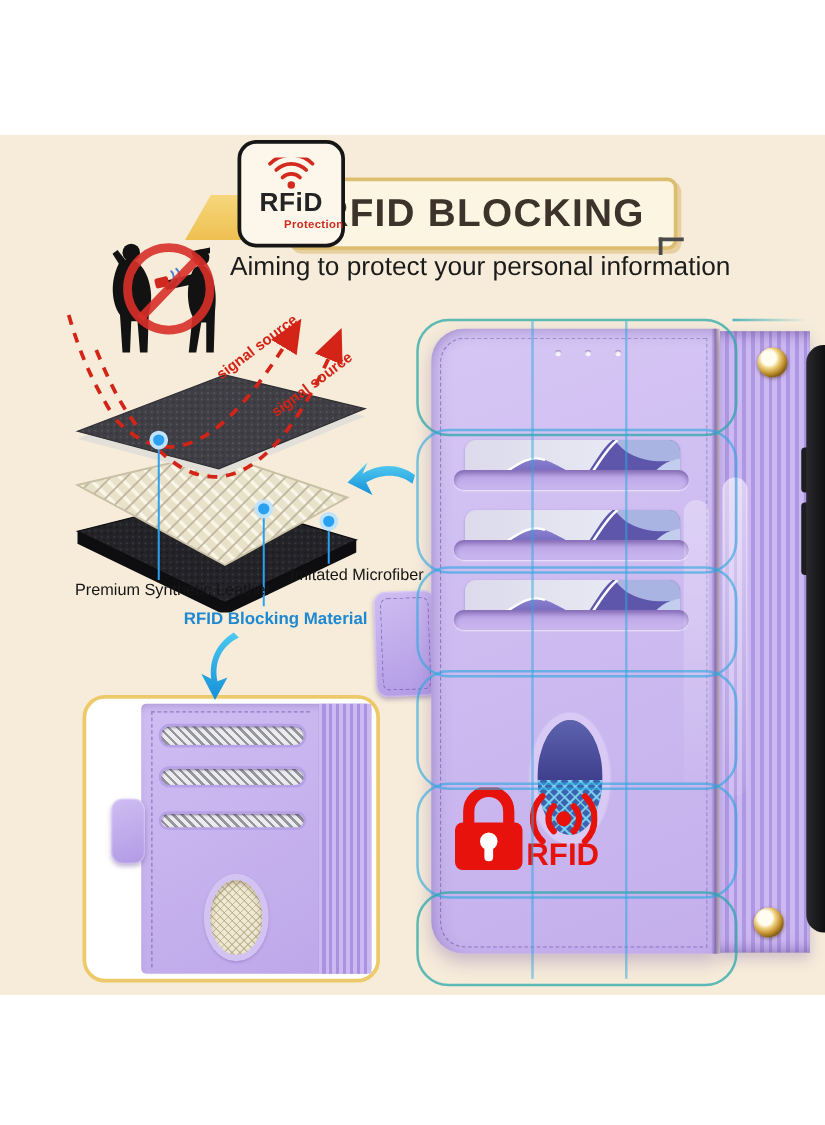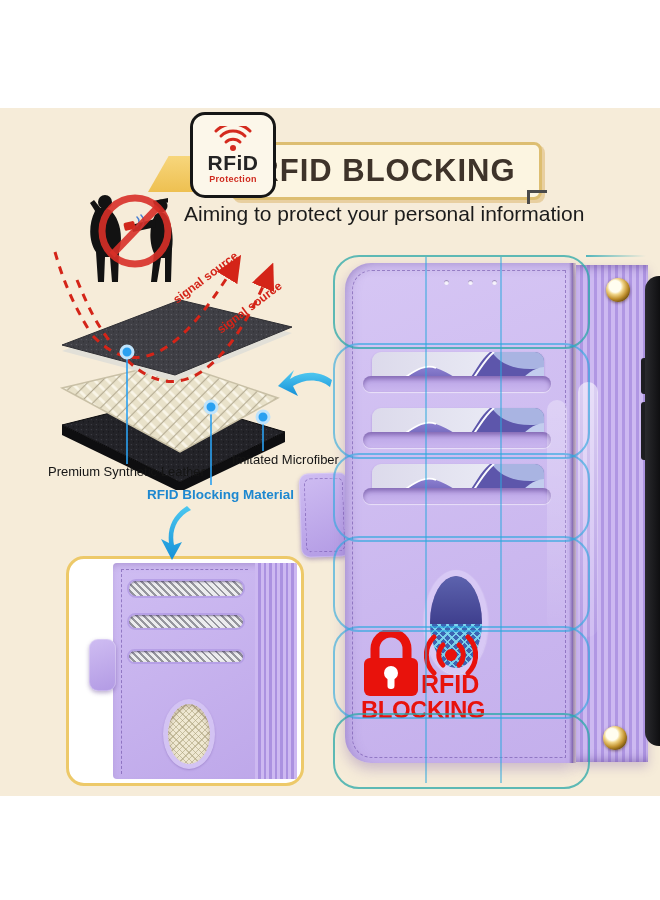--- a/index.html
+++ b/index.html
@@ -9,21 +9,21 @@
   .cream{background:#f6ecd9;}
   
   .banner{background:#fcf5e1;border:3px solid #ddbe71;border-radius:8px;
           box-shadow:3px 3px 0 rgba(214,174,90,.45);display:flex;align-items:center;justify-content:center;}
   .banner-title{font-size:31px;font-weight:800;letter-spacing:1px;color:#3e332a;}
   .gold-shape{background:linear-gradient(180deg,#f7d67c,#eec051);
               clip-path:polygon(24% 0,100% 0,100% 100%,0 100%);}
   .badge{background:#fcf7ea;border:3px solid #161616;border-radius:15px;
          display:flex;flex-direction:column;align-items:center;justify-content:center;gap:1px;}
   .badge-title{font-size:21px;font-weight:800;color:#242424;line-height:20px;letter-spacing:.5px;}
-  .badge-sub{font-size:9px;font-weight:700;color:#cf2a1e;letter-spacing:.3px;}
+  .badge-sub{font-size:9px;font-weight:700;color:#cf2a1e;letter-spacing:.3px;padding-left:36px;}
   .tagline{font-size:21px;line-height:26px;color:#1b1b1b;}
   .bracket-h{background:#4a4a4a;height:2.5px;}
   .bracket-v{background:#4a4a4a;width:2.5px;}
   .layer-label{font-size:13px;color:#151515;white-space:nowrap;}
   .layer-label.blue{color:#1e88d0;font-weight:700;font-size:13.5px;}
   
   .case-panel{background:linear-gradient(160deg,#d6c6f4,#c4afec);
               border-radius:26px 0 0 26px;
               box-shadow:inset 10px 0 14px -8px rgba(93,62,148,.35),inset 0 10px 12px -8px rgba(93,62,148,.3),0 6px 14px rgba(120,90,170,.35);}
   .stitch{border:1px dashed rgba(104,74,164,.55);border-radius:20px 0 0 20px;}
@@ -166,21 +166,21 @@
     <line x1="176" y1="173" x2="176" y2="247"></line>
     <line x1="228" y1="183" x2="228" y2="213"></line>
   </g>
   <g>
     <circle cx="92" cy="114" r="6" fill="#2aa0f0" stroke="#bfe3fb" stroke-width="3"></circle>
     <circle cx="176" cy="169" r="6" fill="#2aa0f0" stroke="#bfe3fb" stroke-width="3"></circle>
     <circle cx="228" cy="179" r="6" fill="#2aa0f0" stroke="#bfe3fb" stroke-width="3"></circle>
   </g>
 </svg>
 
-<div class="abs layer-label" style="left:48px;top:464px;text-align:center;">Premium Synthetic Leather</div>
+<div class="abs layer-label" style="left:60px;top:464px;text-align:center;">Premium Synthetic Leather</div>
 <div class="abs layer-label blue" style="left:147px;top:487px;">RFID Blocking Material</div>
 <div class="abs layer-label" style="left:232px;top:452px;">Imitated Microfiber</div>
 
 <div class="abs" style="left:0;top:0;width:660px;height:900px;z-index:5;pointer-events:none;">
 
   <div class="abs clasp" style="left:300px;top:473px;width:49px;height:84px;transform:rotate(-2deg);">
     <div class="abs clasp-stitch" style="left:5px;top:5px;right:5px;bottom:5px;"></div>
   </div>
 
   <div class="abs case-panel" style="left:345px;top:263px;width:228px;height:500px;"></div>
@@ -264,21 +264,20 @@
   <svg class="abs" style="left:424px;top:633px;" width="54" height="44" viewBox="0 0 54 44">
     <g fill="none" stroke="#e8120c" stroke-width="5" stroke-linecap="round">
       <path d="M19,12 a14,14 0 0 0 0,20"></path>
       <path d="M10,4 a25,25 0 0 0 0,36"></path>
       <path d="M35,12 a14,14 0 0 1 0,20"></path>
       <path d="M44,4 a25,25 0 0 1 0,36"></path>
     </g>
     <circle cx="27" cy="22" r="6" fill="#e8120c"></circle>
   </svg>
   <div class="abs stamp-text" style="left:421px;top:670px;font-size:25px;">RFID</div>
-  <div class="abs stamp-text" style="left:361px;top:696px;font-size:24px;letter-spacing:-.5px;">BLOCKING</div>
 </div>
 
 <div class="abs mini-card" style="left:66px;top:556px;width:232px;height:224px;z-index:6;">
   <div class="abs mini-panel" style="left:44px;top:4px;width:184px;height:216px;"></div>
   <div class="abs mini-ribbed" style="left:186px;top:4px;width:42px;height:216px;"></div>
   <div class="abs" style="left:52px;top:10px;width:126px;height:204px;border-left:1px dashed rgba(100,70,160,.55);border-top:1px dashed rgba(100,70,160,.55);"></div>
   <div class="abs weave-slot" style="left:58px;top:20px;width:114px;height:15px;"></div>
   <div class="abs weave-slot" style="left:58px;top:54px;width:114px;height:13px;"></div>
   <div class="abs weave-slot" style="left:58px;top:90px;width:114px;height:11px;"></div>
   <div class="abs mini-oval" style="left:94px;top:140px;width:42px;height:60px;"></div>

